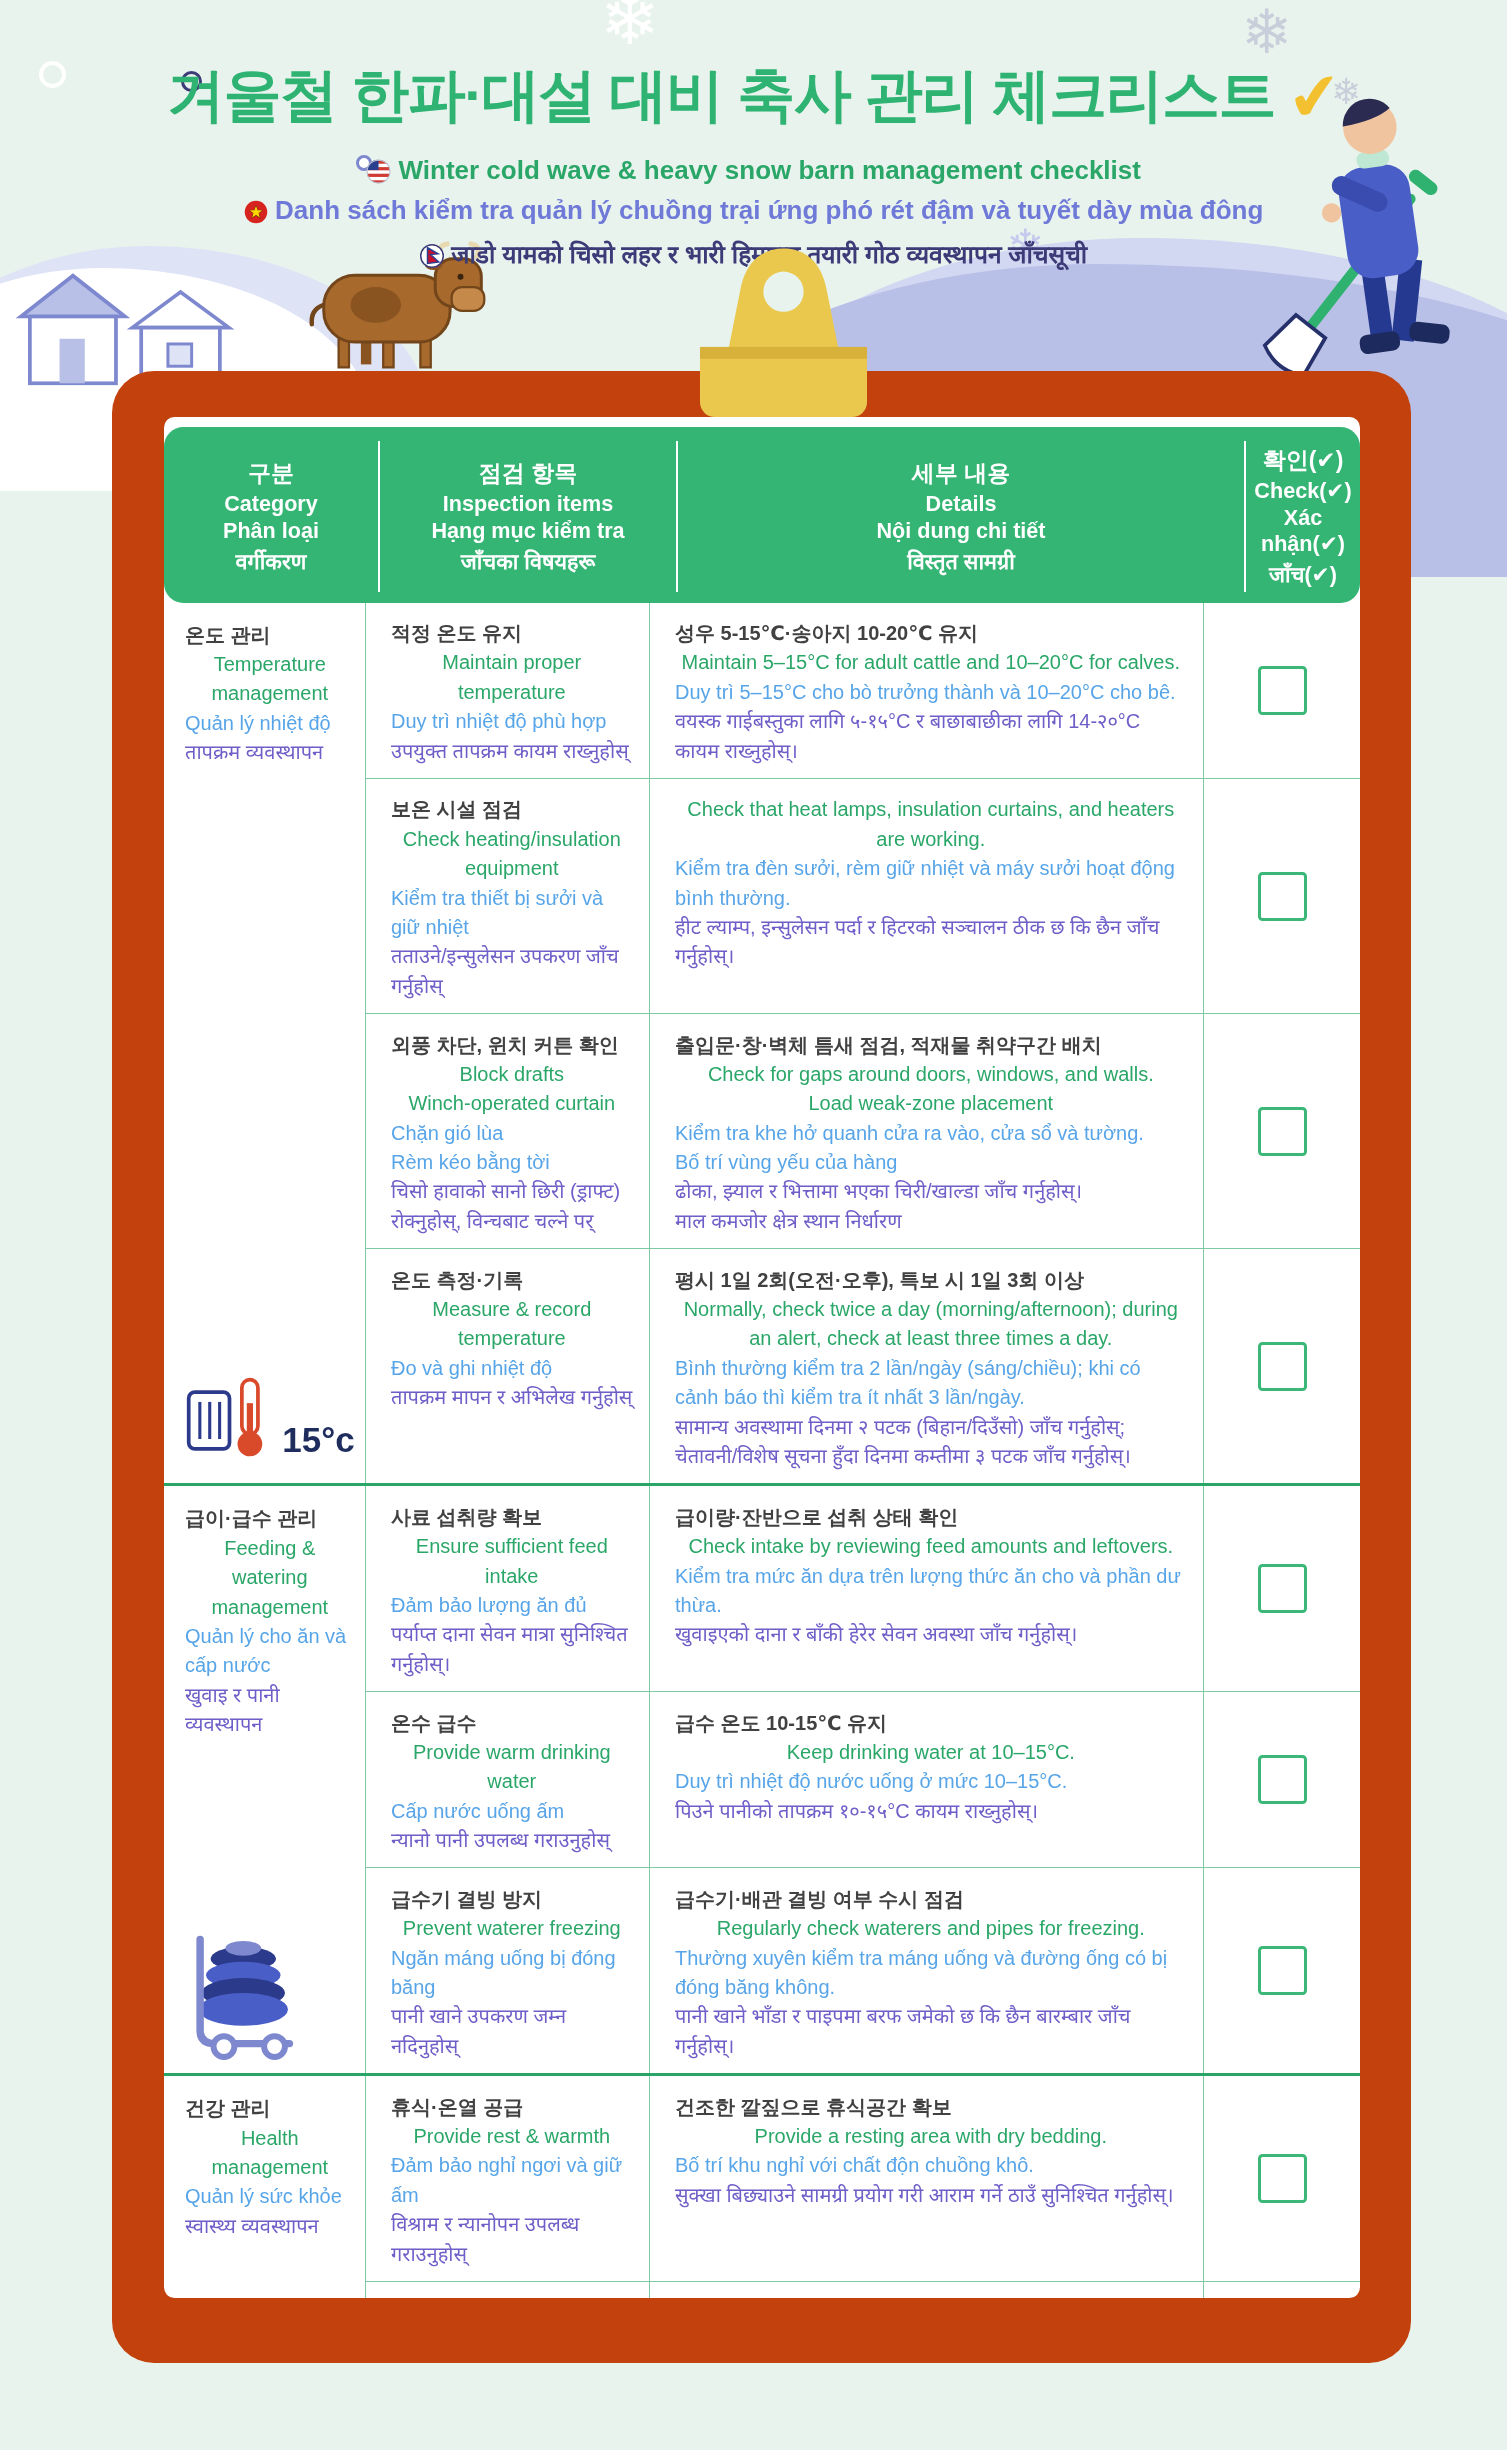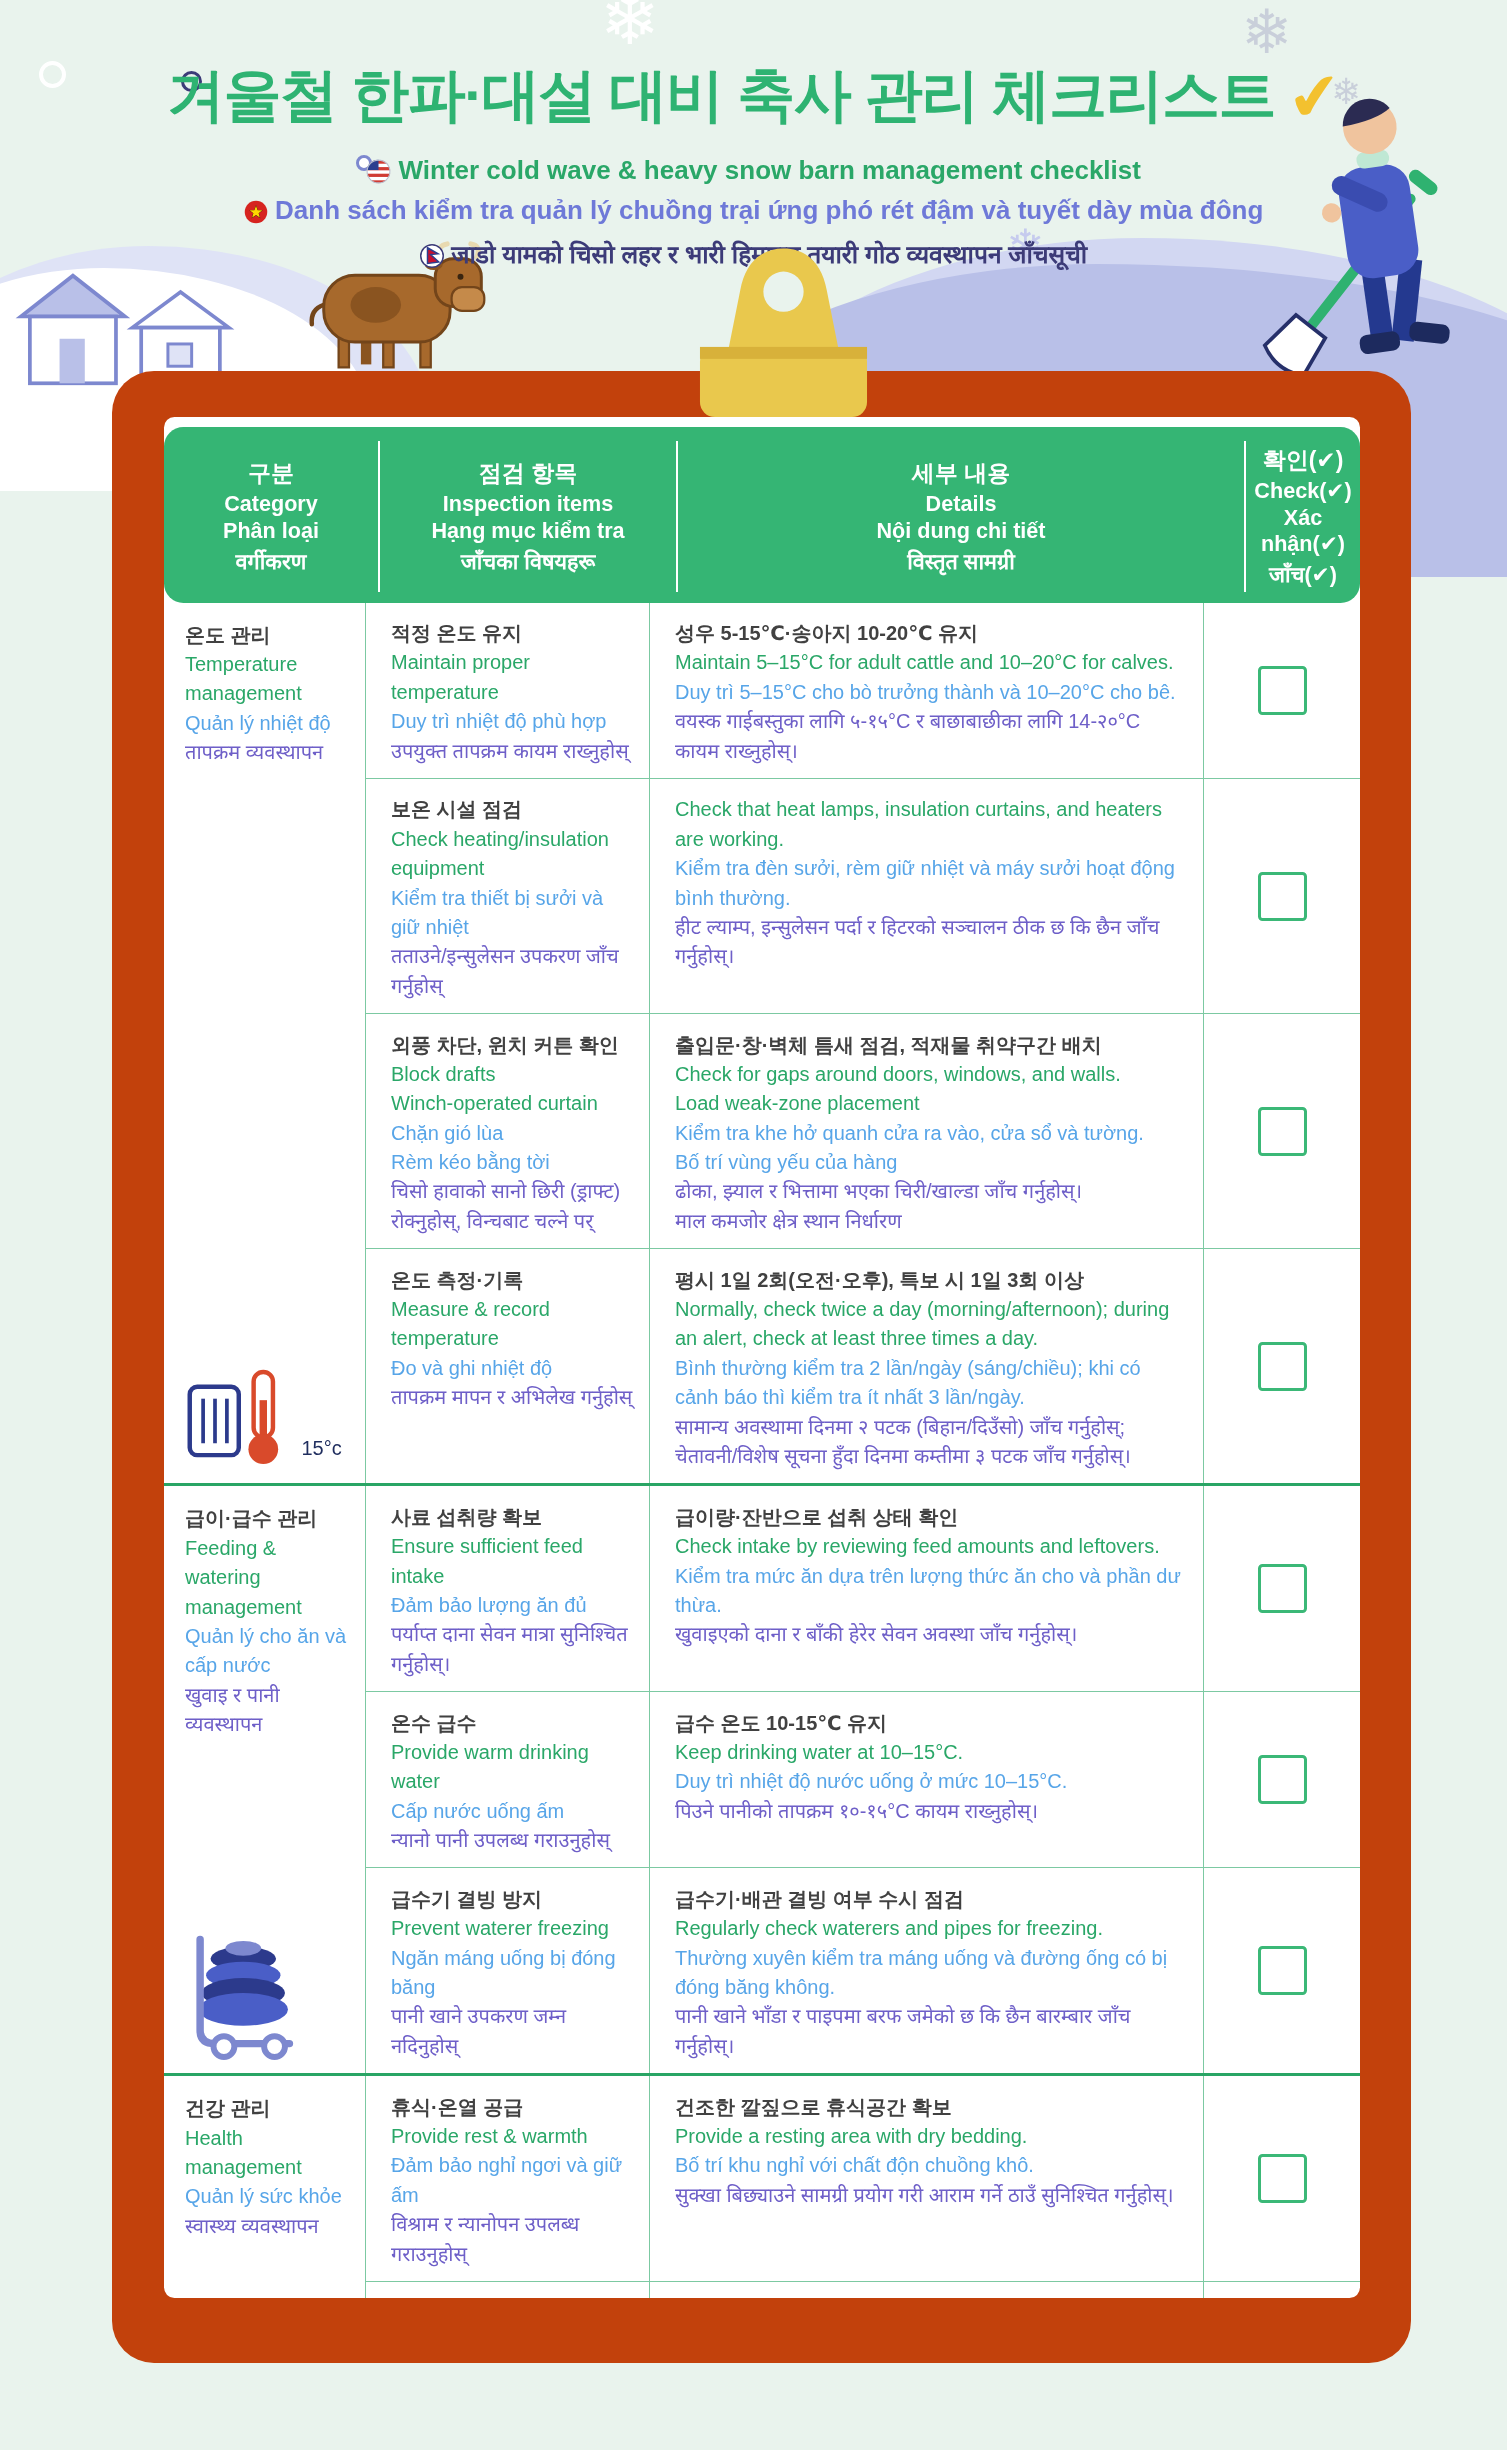--- a/index.html
+++ b/index.html
@@ -42,27 +42,27 @@
   .cat{width:202px;box-sizing:border-box;border-right:1.5px solid #7cc9a2;padding:18px 10.4px 13.4px 21px;display:flex;flex-direction:column;}
   .rows{flex:1;display:flex;flex-direction:column;}
   .row{display:flex;}
   .row + .row{border-top:1.5px solid #7cc9a2;}
   .cell{box-sizing:border-box;padding:16.4px 16.4px 12px 25px;}
   .cell.item{width:284px;border-right:1.5px solid #7cc9a2;}
   .cell.detail{width:554px;border-right:1.5px solid #7cc9a2;}
   .cell.check{flex:1;display:flex;align-items:center;justify-content:center;padding:0;}
   .ko,.en,.vi,.ne{font-size:20px;line-height:1.47;white-space:pre-line;}
   .ko{color:#414141;font-weight:700;}
-  .en{color:#2aa768;font-weight:500;}
+  .en{color:#2aa768;font-weight:500;text-align:center;}
   .vi{color:#57a5e8;font-weight:500;}
   .ne{color:#6e5fc8;font-weight:500;}
   .cat .ko{font-weight:700;}
   .cb{width:43px;height:43px;border:3px solid #3bb877;border-radius:4.5px;background:#fff;display:inline-block;}
   .cat-icon{margin-top:auto;display:flex;align-items:flex-end;gap:4.5px;padding-top:18px;}
-  .icon-label{font-size:20px;font-weight:normal;color:#1f2d5e;padding-bottom:10.4px;}
+  .icon-label{font-size:35px;font-weight:bold;color:#1f2d5e;padding-bottom:10.4px;}
 </style>
 </head>
 <body>
 
 <div class="page">
 
   <div class="hero">
     <div class="hill hill-right-back"></div>
     <div class="hill hill-left-back"></div>
     <div class="hill hill-left"></div>

